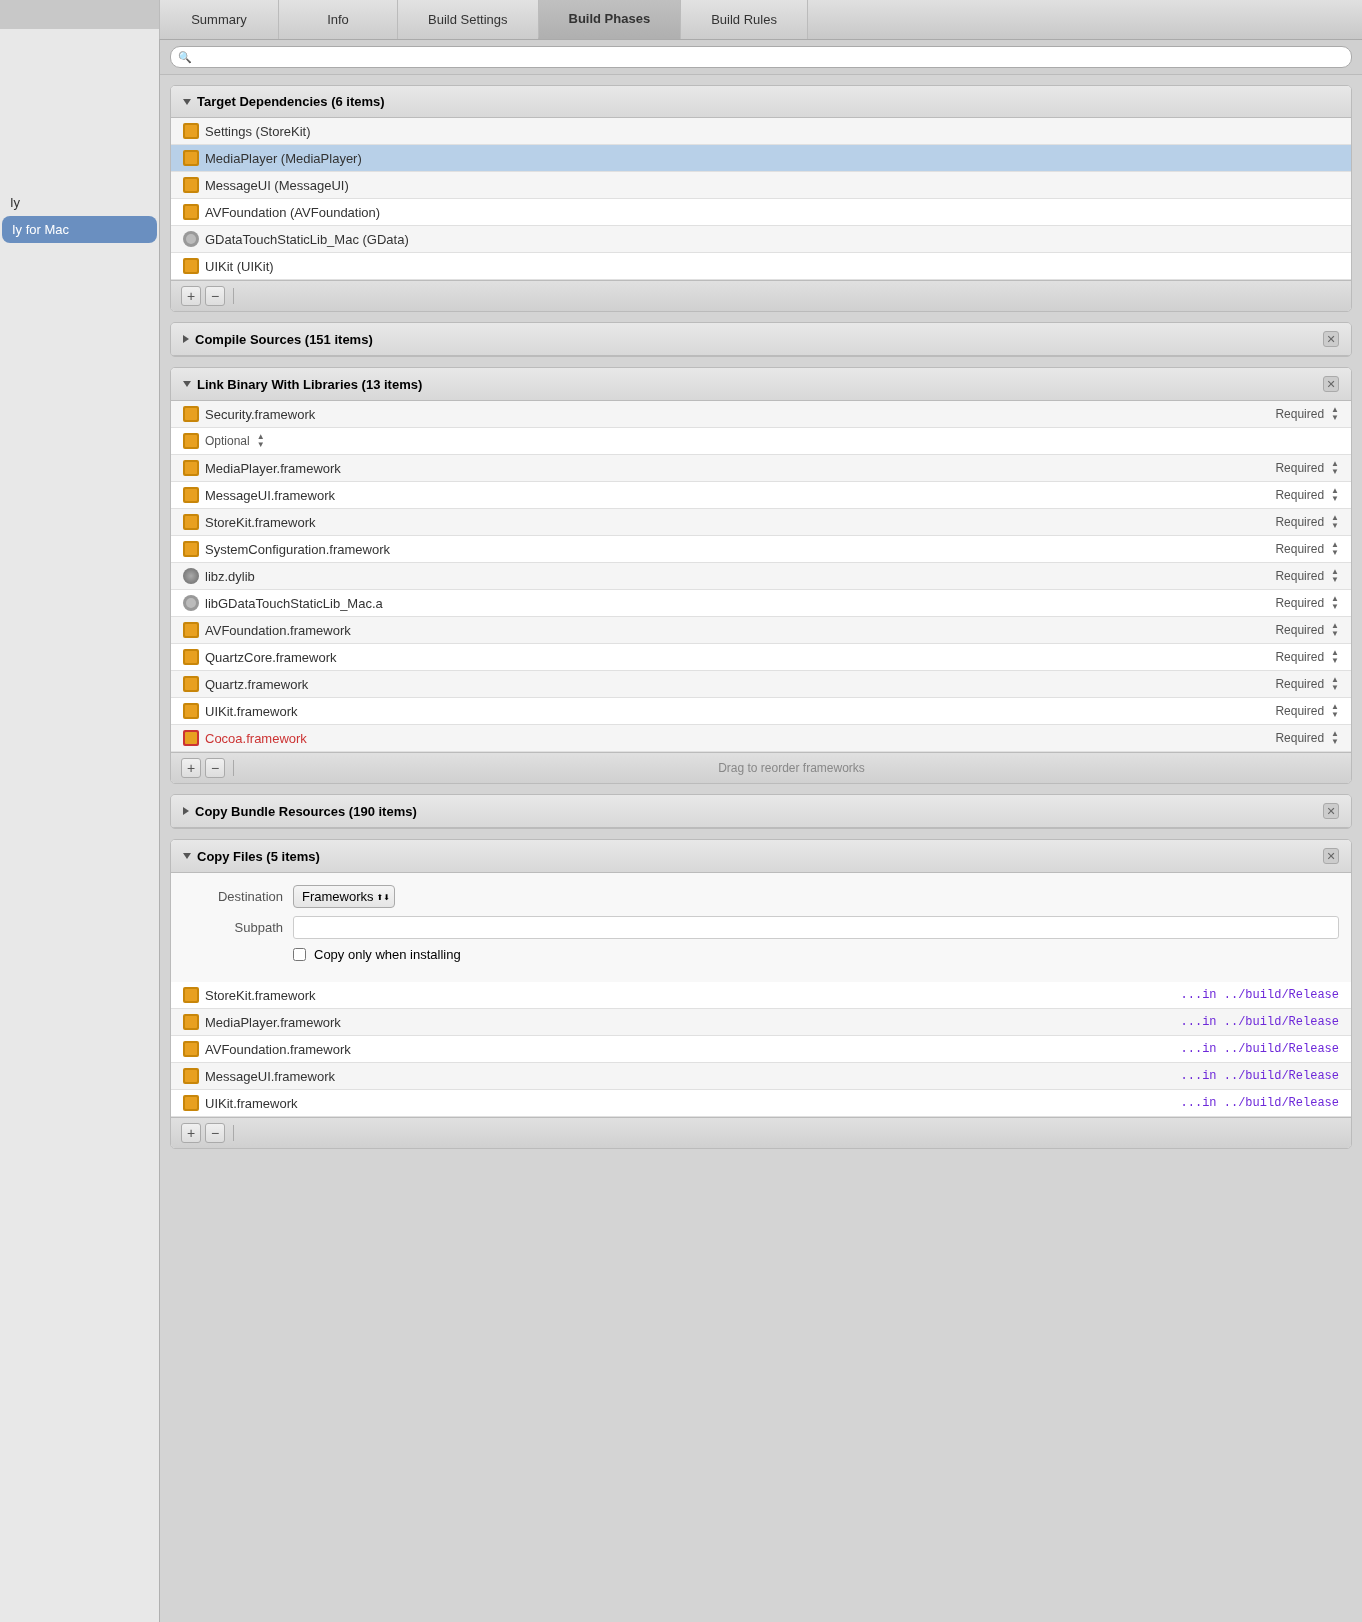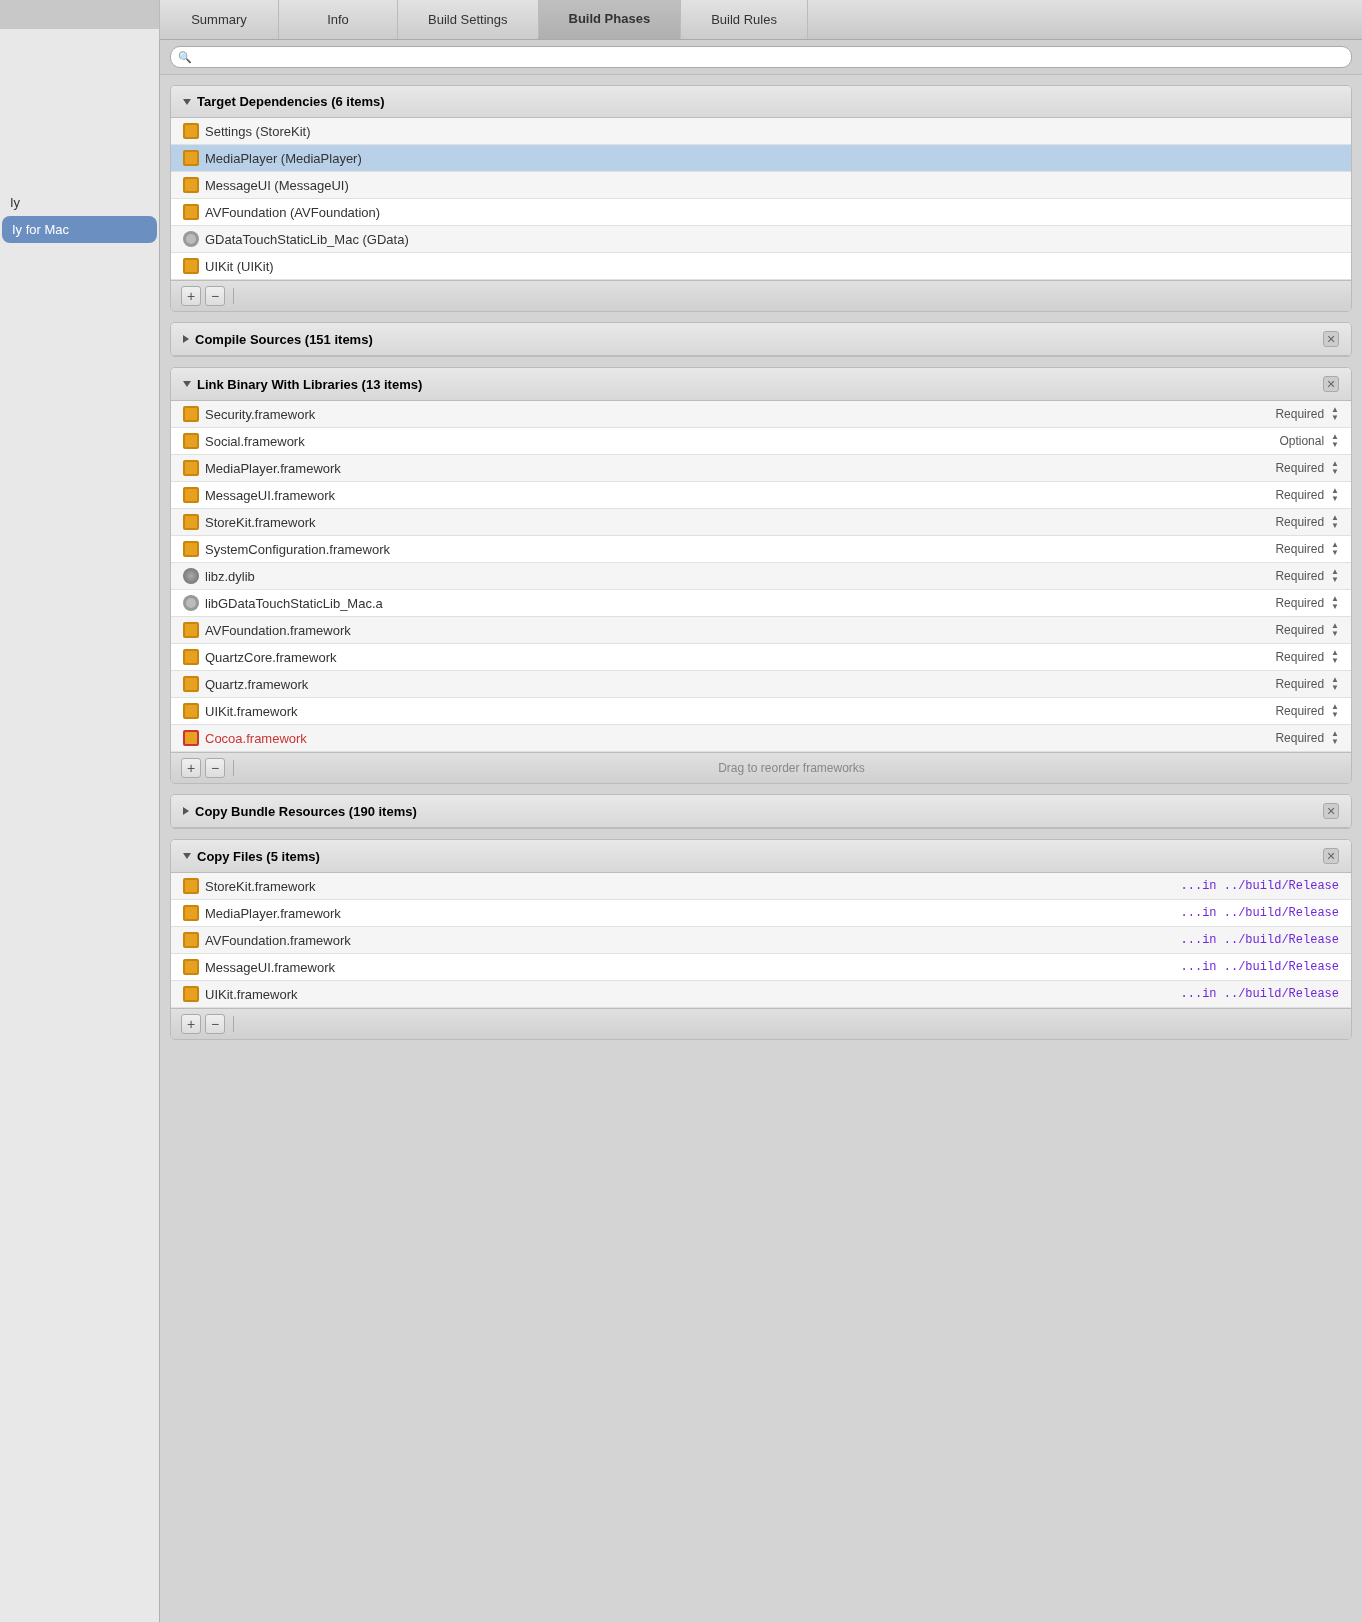--- a/index.html
+++ b/index.html
@@ -468,21 +468,20 @@
         <span class="framework-icon row-icon"></span>
         <span class="row-name">Security.framework</span>
         <span class="row-status">Required <span class="stepper">
               <span>▲</span>
               <span>▼</span>
             </span></span>
       </div>
 
       <div class="table-row">
         <span class="framework-icon row-icon"></span>
-        <span class="row-name">Social.framework</span>
         <span class="row-status">Optional <span class="stepper">
               <span>▲</span>
               <span>▼</span>
             </span></span>
       </div>
 
       <div class="table-row">
         <span class="framework-icon row-icon"></span>
         <span class="row-name">MediaPlayer.framework</span>
         <span class="row-status">Required <span class="stepper">
@@ -601,20 +600,38 @@
 
     <div class="section">
       <div class="section-header">
         <div class="section-header-left">
           <span class="triangle down"></span>
           <span>Copy Files (5 items)</span>
         </div>
         <div class="close-btn">✕</div>
       </div>
 
+      <div class="copy-files-form">
+        <div class="form-row">
+          <span class="form-label">Destination</span>
+          <div class="select-wrapper">
+            <select class="form-select">
+              <option>Frameworks</option>
+            </select>
+          </div>
+        </div>
+        <div class="form-row">
+          <span class="form-label">Subpath</span>
+          <input class="form-input" type="text" value="" style="">
+        </div>
+        <div class="checkbox-row">
+          <input type="checkbox" style="">
+          <span>Copy only when installing</span>
+        </div>
+      </div>
 
       <div class="copy-files-row">
         <span class="framework-icon row-icon"></span>
         <span class="row-name">StoreKit.framework</span>
         <span class="copy-path">...in ../build/Release</span>
       </div>
 
       <div class="copy-files-row">
         <span class="framework-icon row-icon"></span>
         <span class="row-name">MediaPlayer.framework</span>

